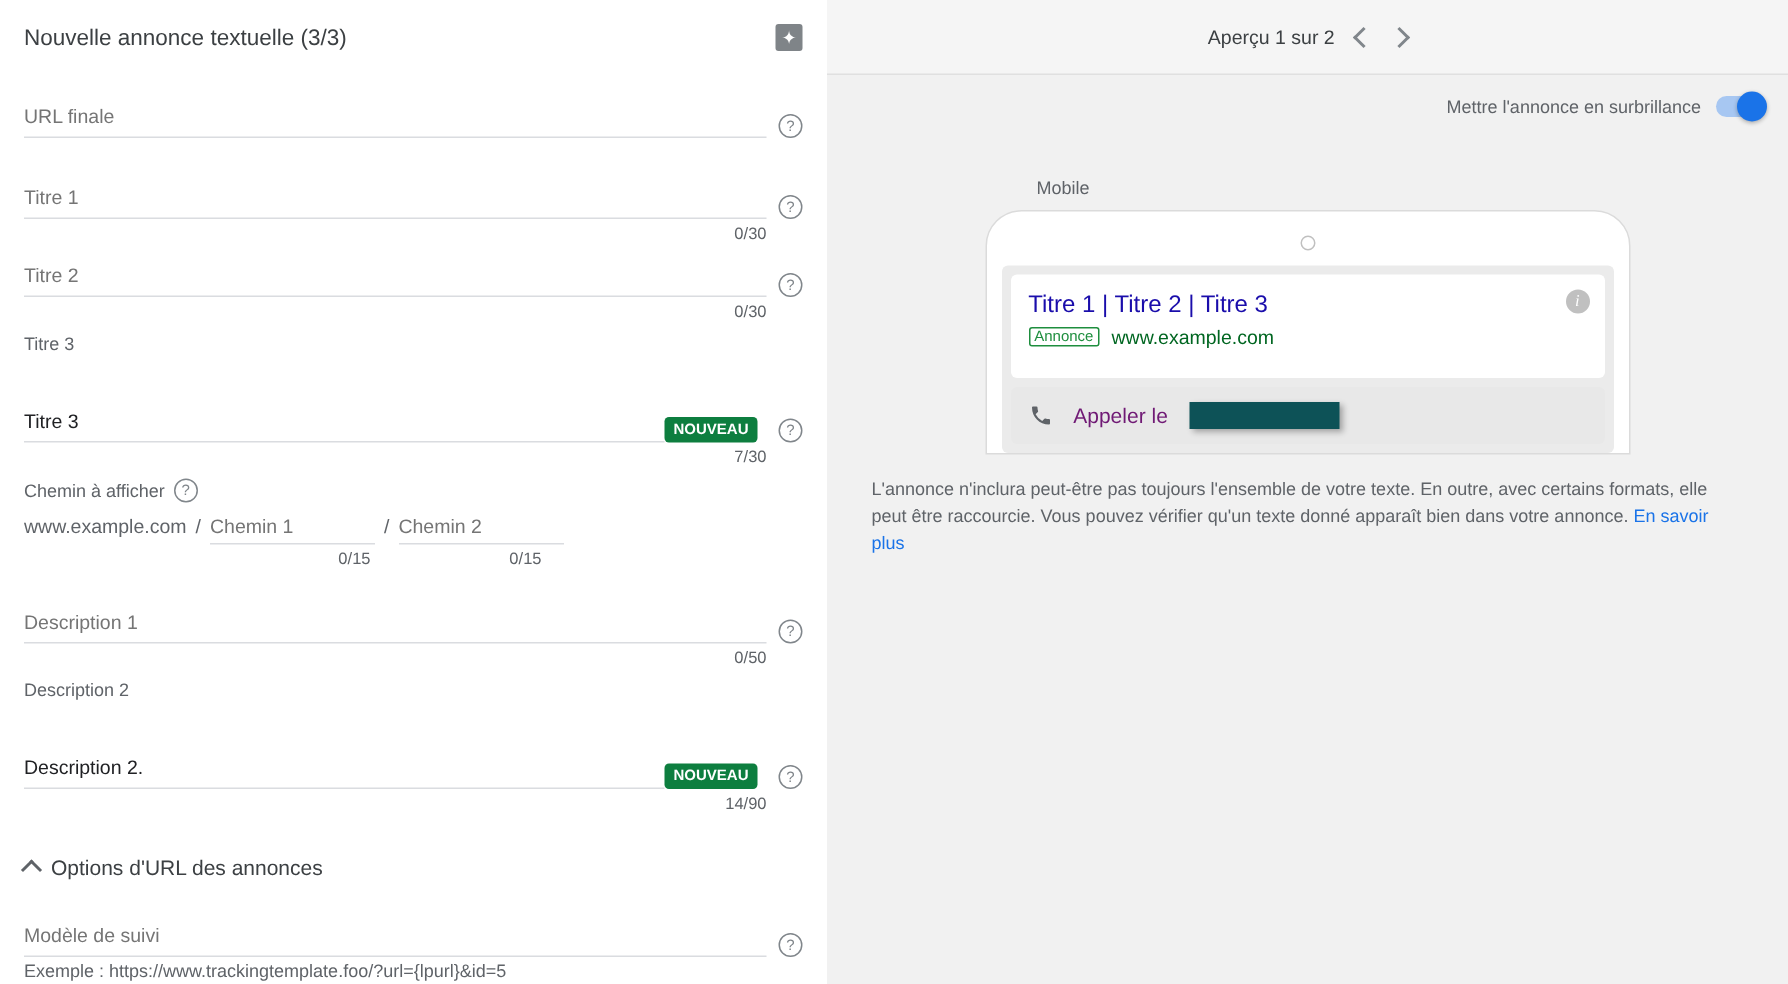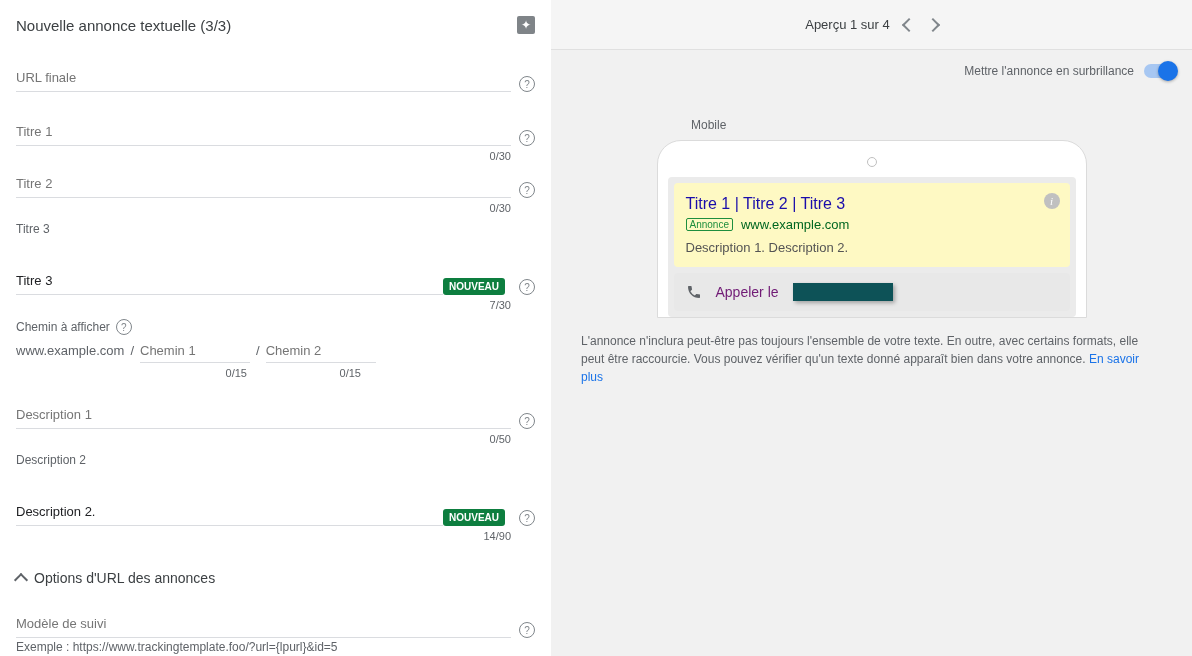--- a/index.html
+++ b/index.html
@@ -35,21 +35,21 @@
 .nav-next { transform: rotate(45deg); }
 .highlight-row { display: flex; justify-content: flex-end; align-items: center; padding: 14px 16px 4px 16px; gap: 10px; }
 .highlight-label { font-size: 12px; color: #5f6368; }
 .toggle { width: 32px; height: 14px; background: #a7c7f2; border-radius: 8px; position: relative; cursor: pointer; }
 .toggle::after { content: ''; position: absolute; right: -2px; top: -3px; width: 20px; height: 20px; background: #1a73e8; border-radius: 50%; box-shadow: 0 1px 3px rgba(0,0,0,0.3); }
 .preview-body { padding: 16px 30px; }
 .mobile-label { font-size: 12px; color: #5f6368; margin: 20px 0 8px 110px; }
 .phone-frame { width: 430px; margin: 0 auto; background: #fff; border: 1px solid #dbdbdb; border-radius: 24px 24px 0 0; padding: 12px 10px 0 10px; overflow: hidden; }
 .phone-speaker { width: 10px; height: 10px; border: 1px solid #c0c0c0; border-radius: 50%; margin: 4px auto 10px; }
 .ad-card-outer { background: #ebebeb; border-radius: 4px; padding: 6px; }
-.ad-card { background: #fef9c3; border-radius: 4px; padding: 12px; position: relative; }
+.ad-card { background: #ffffff; border-radius: 4px; padding: 12px; position: relative; }
 .ad-headline { color: #1a0dab; font-size: 16px; margin-bottom: 4px; }
 .ad-url-row { display: flex; align-items: center; gap: 8px; margin-bottom: 8px; }
 .ad-badge { border: 1px solid #1e8e3e; color: #1e8e3e; font-size: 10px; padding: 0 3px; border-radius: 2px; }
 .ad-url { color: #006621; font-size: 13px; }
 .ad-desc { color: #545454; font-size: 13px; }
 .ad-info-icon { position: absolute; right: 10px; top: 10px; width: 16px; height: 16px; background: #c0c0c0; border-radius: 50%; color: #fff; font-size: 11px; display: flex; align-items: center; justify-content: center; font-style: italic; font-family: serif; }
 .ad-info-icon::after { content: 'i'; }
 .call-ext { background: #e8e8e8; margin-top: 6px; padding: 10px 12px; display: flex; align-items: center; gap: 14px; border-radius: 4px; }
 .phone-icon { width: 16px; height: 16px; transform: rotate(0deg); }
 .phone-icon svg { fill: #5f6368; }
@@ -150,41 +150,40 @@
     <div class="field-row">
       <input class="field-input" placeholder="Modèle de suivi" style="">
       <span class="help-icon"></span>
     </div>
     <div class="example-text">Exemple : https://www.trackingtemplate.foo/?url={lpurl}&amp;id=5</div>
   </div>
 </div>
 
 <div class="right-panel">
   <div class="preview-header">
-    <span class="preview-title">Aperçu 1 sur 4</span>
+    <span class="preview-title">Aperçu 1 sur 2</span>
     <span class="nav-arrow nav-prev"></span>
     <span class="nav-arrow nav-next"></span>
   </div>
   <div class="highlight-row">
     <span class="highlight-label">Mettre l'annonce en surbrillance</span>
     <div class="toggle"></div>
   </div>
   <div class="preview-body">
     <div class="mobile-label">Mobile</div>
     <div class="phone-frame">
       <div class="phone-speaker"></div>
       <div class="ad-card-outer">
         <div class="ad-card">
           <div class="ad-info-icon"></div>
           <div class="ad-headline">Titre 1 | Titre 2 | Titre 3</div>
           <div class="ad-url-row">
             <span class="ad-badge">Annonce</span>
             <span class="ad-url">www.example.com</span>
           </div>
-          <div class="ad-desc">Description 1. Description 2.</div>
         </div>
         <div class="call-ext">
           <span class="phone-icon">
             <svg viewBox="0 0 24 24" width="16" height="16">
                 <path d="M6.62 10.79a15.05 15.05 0 006.59 6.59l2.2-2.2a1 1 0 011.02-.24c1.12.37 2.33.57 3.57.57a1 1 0 011 1V20a1 1 0 01-1 1C10.4 21 3 13.6 3 4a1 1 0 011-1h3.49a1 1 0 011 1c0 1.24.2 2.45.57 3.57a1 1 0 01-.24 1.02l-2.2 2.2z"></path>
               </svg>
           </span>
           <span class="call-text">Appeler le</span>
           <div class="redacted"></div>
         </div>

